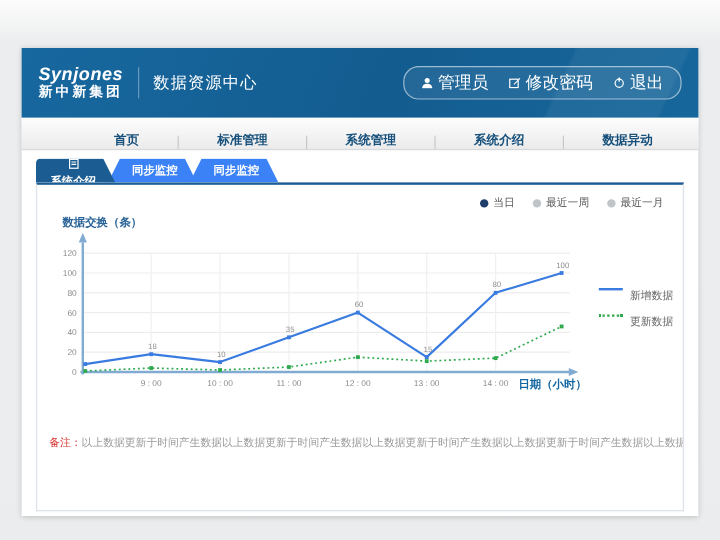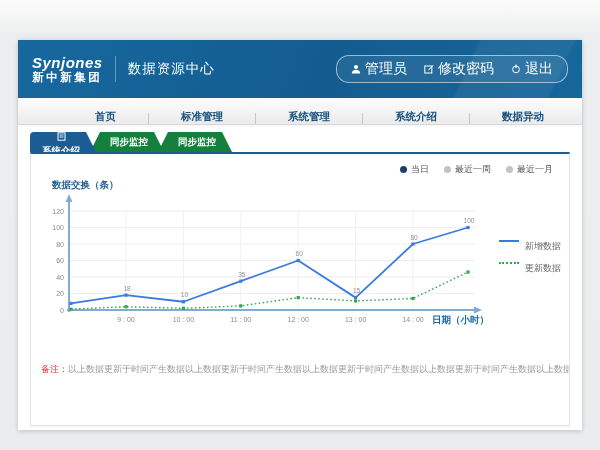--- a/index.html
+++ b/index.html
@@ -34,21 +34,21 @@
     box-shadow:0 1px 2px rgba(0,0,0,.05); }
   .nav-item { padding:0 32px; font-size:10.5px; font-weight:bold; color:#17507b; cursor:pointer; }
   .nav-sep { width:1px; height:11px; background:#c6c9cb; }
 
   
   .tab-row { display:flex; margin:7px 0 0 12px; height:20px; position:relative; z-index:2; }
   .tab { display:flex; align-items:center; gap:4px; color:#fff; font-size:9.5px; font-weight:bold;
     padding:0 16px 0 12px; height:20px; cursor:pointer;
     clip-path:polygon(0 0, calc(100% - 10px) 0, 100% 100%, 0 100%); }
   .tab.active { background:#1b5c92; border-radius:4px 0 0 0; z-index:3;flex-direction:column; }
-  .tab.inactive { background:#15803d; margin-left:-6px; z-index:1;
+  .tab.inactive { background:#3b82f6; margin-left:-6px; z-index:1;
     clip-path:polygon(10px 0, calc(100% - 10px) 0, 100% 100%, 0 100%); padding-left:20px; }
   .tab-icon { display:inline-flex; }
   .tab-icon svg { width:9px; height:9px; }
 
   
   .panel { position:relative; margin:0 12px; height:274px; background:#fff;
     border:1px solid #dde3e8; border-top:2px solid #1b5c92; box-shadow:0 1px 2px rgba(0,0,0,.05); }
 
   .range-options { position:absolute; top:9px; right:16px; display:flex; gap:15px; }
   .range-option { display:flex; align-items:center; gap:4px; font-size:9px; color:#555; cursor:pointer; }

